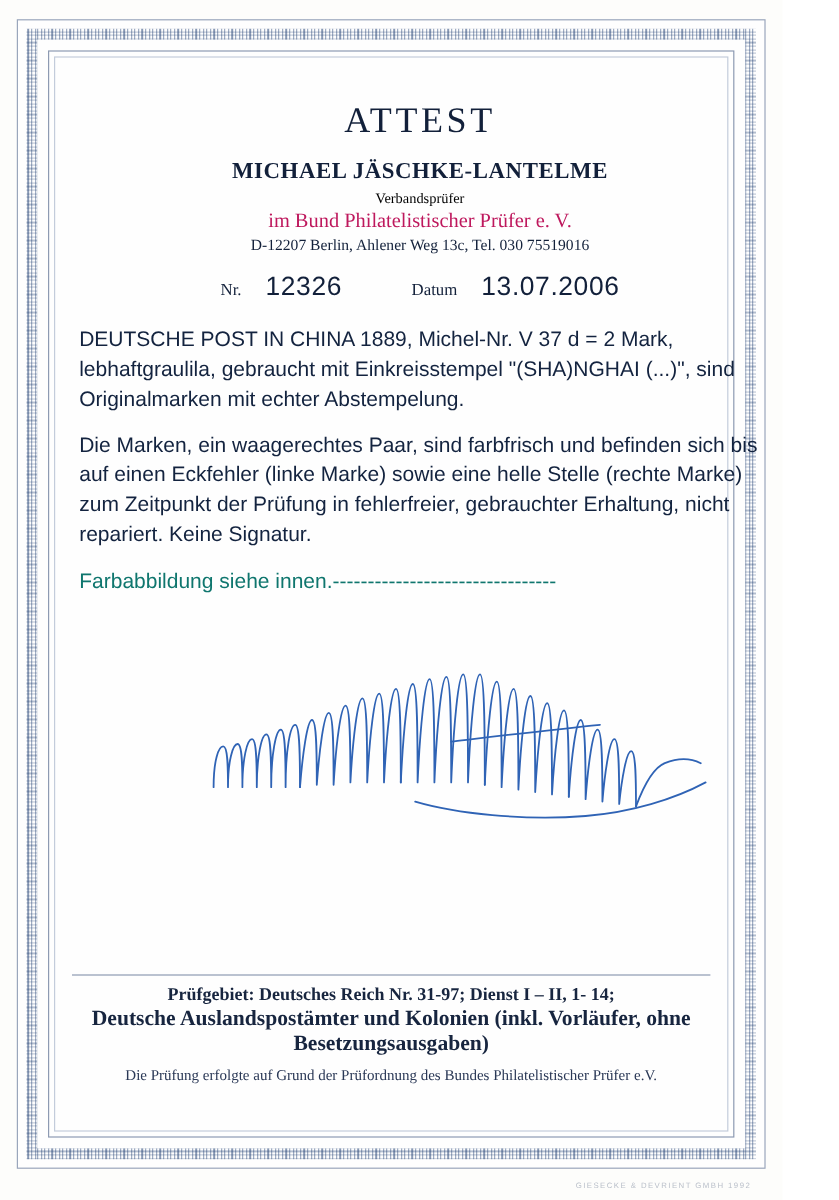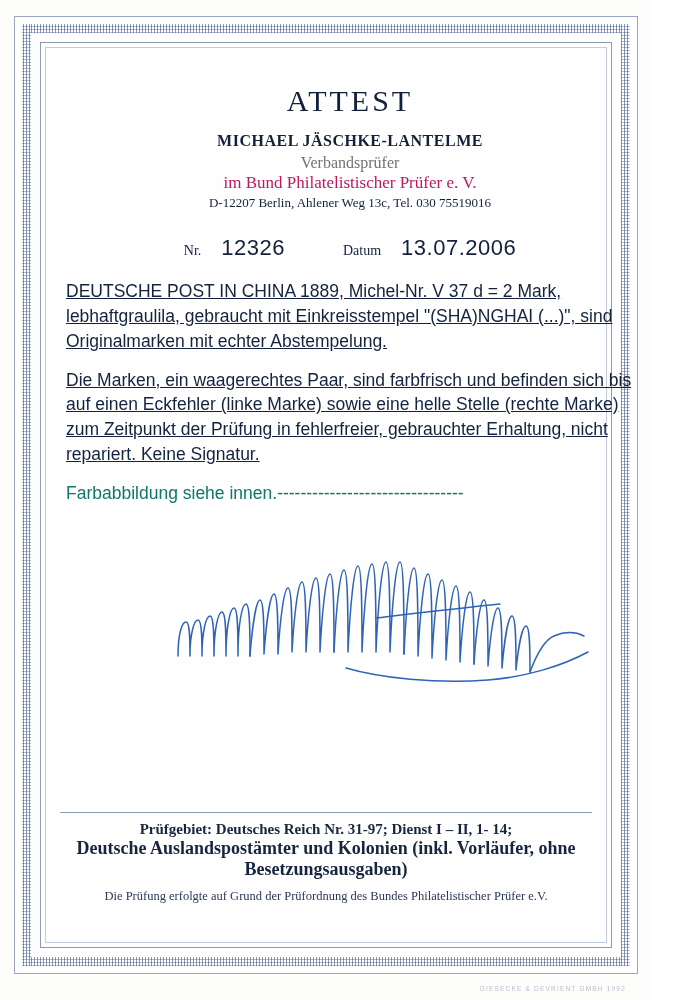--- a/index.html
+++ b/index.html
@@ -85,40 +85,40 @@
   .title {
     font-family: "Liberation Serif", serif;
     font-size: 30px;
     letter-spacing: 3px;
     color: #12203a;
     margin: 14px 0 14px 0;
     font-weight: normal;
   }
 
   .expert-name {
-    font-size: 16px;
+    font-size: 19px;
     font-weight: bold;
     letter-spacing: 0.5px;
     color: #12203a;
     margin-bottom: 4px;
   }
   .expert-role {
-    font-size: 16px;
-    color: #737373;
+    font-size: 12px;
+    color: #000000;
     margin-bottom: 1px;
   }
   .expert-assoc {
     font-size: 17px;
     color: #be185d;
     margin-bottom: 2px;
   }
   .expert-addr {
     font-size: 13px;
     color: #12203a;
-    margin-bottom: 24px;
+    margin-bottom: 14px;
     text-align: center;
   }
 
   
   .meta-row {
     display: flex;
     justify-content: center;
     align-items: baseline;
     gap: 58px;
     margin: 10px 0 18px 0;
@@ -137,21 +137,21 @@
 
   
   .body-text {
     text-align: left;
     font-family: "Liberation Sans", sans-serif;
     font-size: 17.5px;
     line-height: 1.42;
     color: #13233f;
     padding: 0 6px;
   }
-  .body-text p { margin: 0 0 14px 0; text-decoration: underline; }
+  .body-text p { margin: 0 0 14px 0; }
   .body-text p.last { margin-bottom: 0; }
 
   .inner-note {
     font-family: "Liberation Sans", sans-serif;
     font-size: 17.5px;
     color: #0f766e;
     text-align: left;
     padding: 0 6px;
     margin-top: 16px;
     white-space: nowrap;

